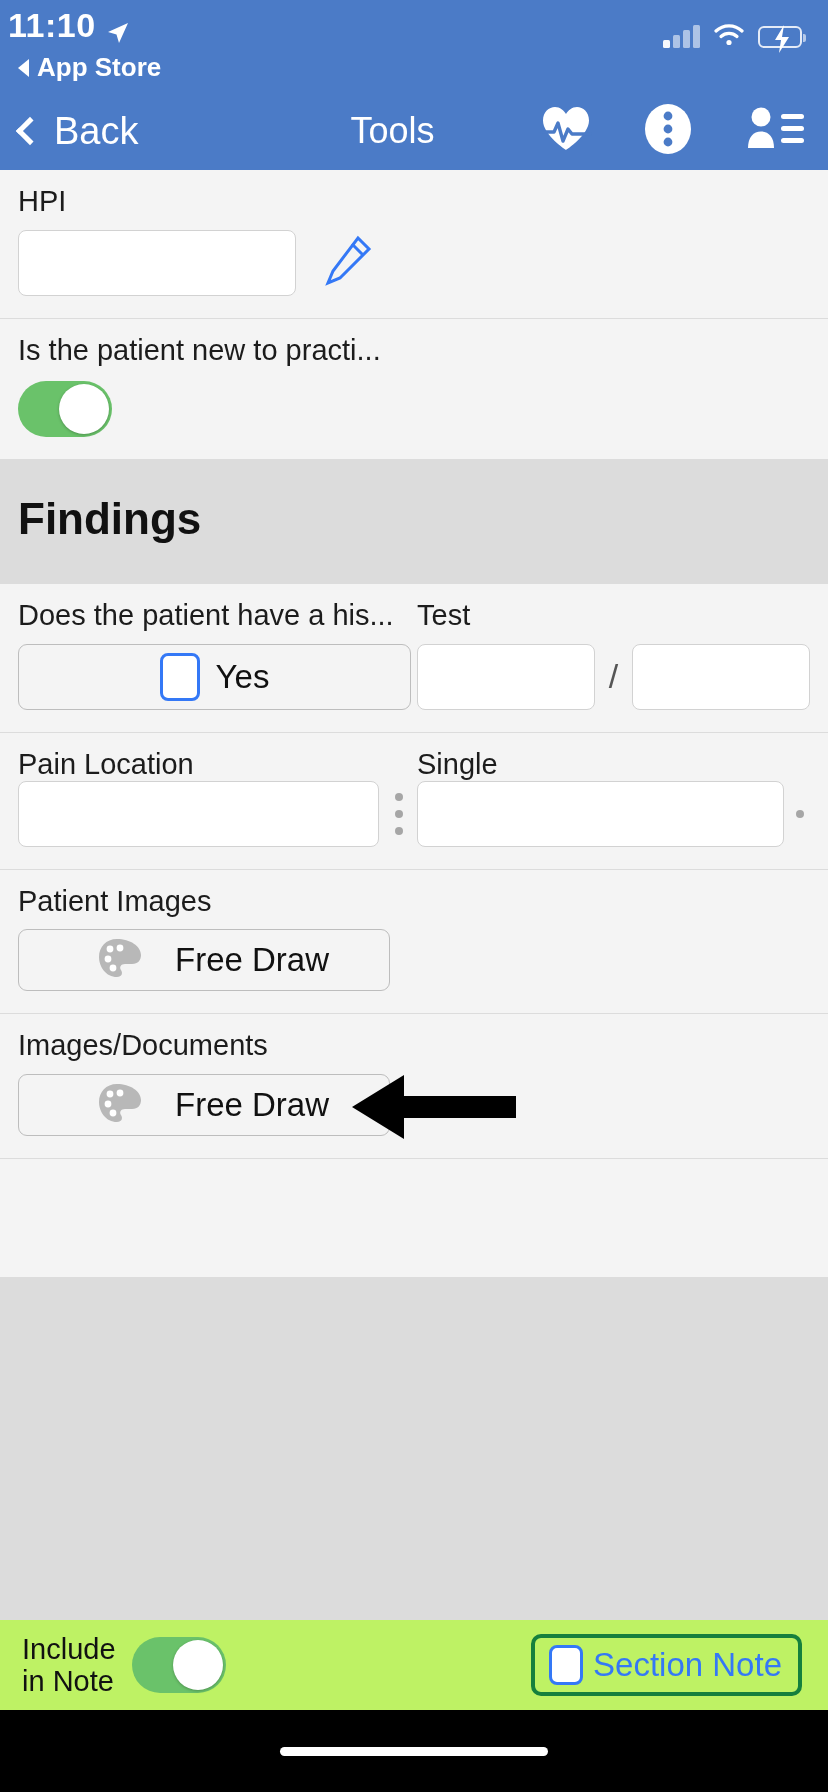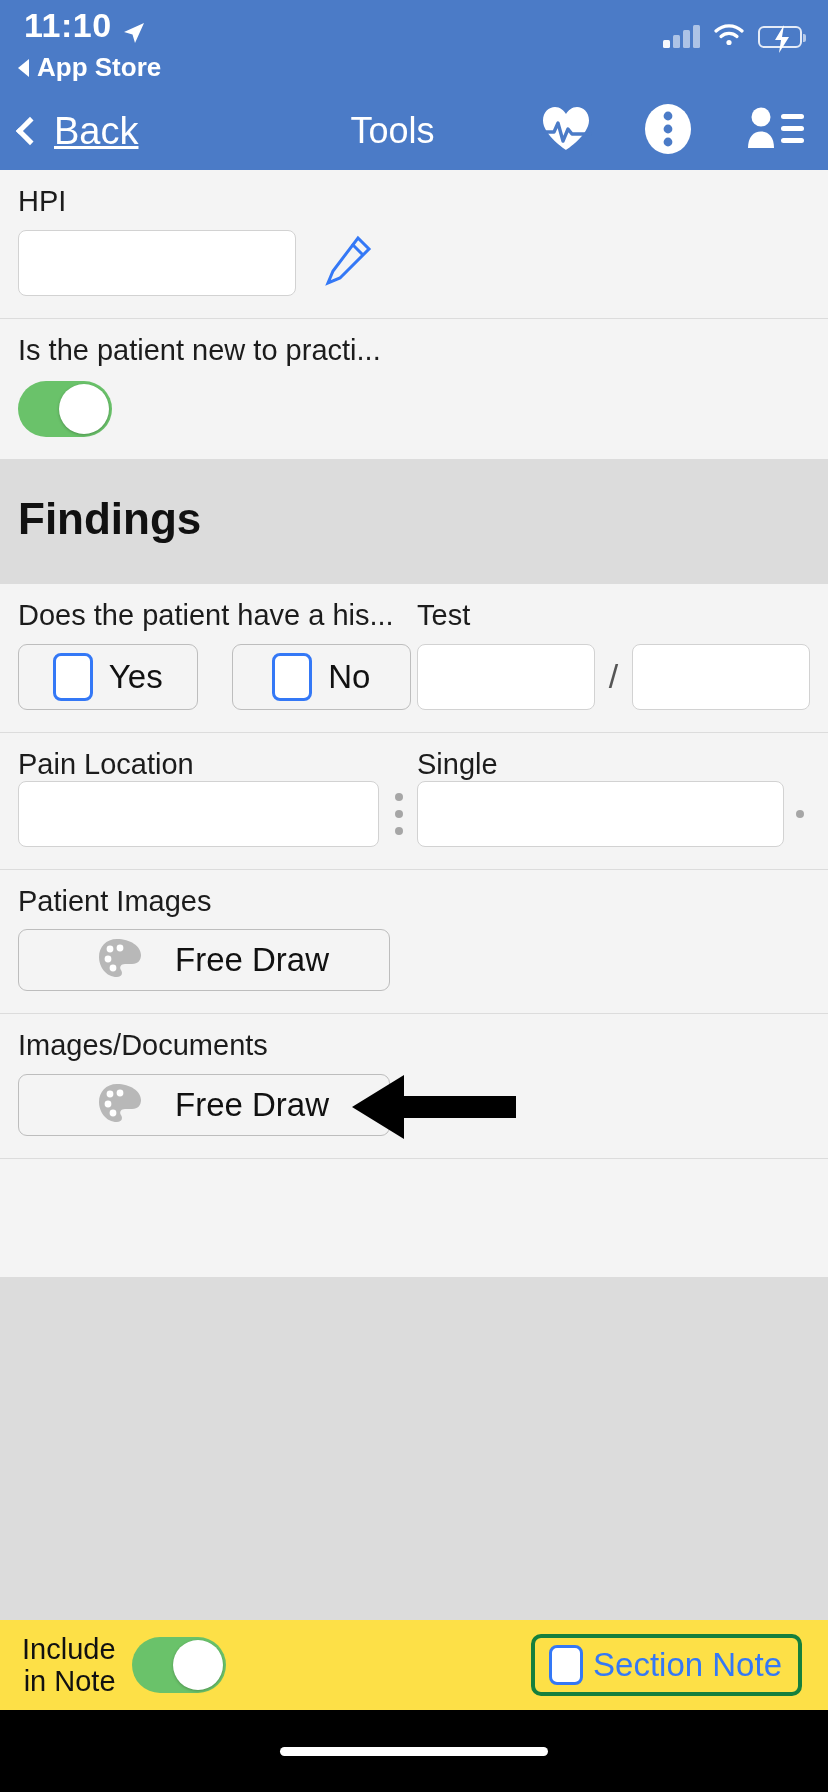--- a/index.html
+++ b/index.html
@@ -13,21 +13,21 @@
 
   
   .statusbar {
     background: #4b7bc7;
     height: 92px;
     position: relative;
     flex: 0 0 auto;
     color: #fff;
   }
   .sb-time {
-    position: absolute; left: 24px; top: 6px;
+    position: absolute; left: 8px; top: 6px;
     font-size: 34px; font-weight: 700; letter-spacing: 0.5px;
     display: flex; align-items: center; gap: 10px;
   }
   .sb-loc { display:inline-block; width: 24px; height: 24px; }
   .sb-back {
     position: absolute; left: 18px; top: 52px;
     font-size: 26px; font-weight: 600;
     display: flex; align-items: center; gap: 8px;
   }
   .sb-tri {
@@ -62,21 +62,21 @@
   .navbar {
     background: #4b7bc7;
     height: 78px;
     flex: 0 0 auto;
     display: flex; align-items: center;
     color: #fff;
     position: relative;
   }
   .nav-back {
     display: flex; align-items: center; gap: 12px;
-    margin-left: 20px; font-size: 38px; font-weight: 400; text-decoration: underline;
+    margin-left: 20px; font-size: 38px; font-weight: 400;
   }
   .chev {
     width: 20px; height: 20px;
     border-left: 5px solid #fff; border-bottom: 5px solid #fff;
     transform: rotate(45deg); margin-right: 2px;
   }
   .nav-tools { font-size: 36px; margin-left: 212px; }
   .nav-icons { position: absolute; right: 22px; display: flex; align-items: center; gap: 52px; }
 
   
@@ -141,24 +141,23 @@
     background: #f4f4f4; display: flex; align-items: center; gap: 32px;
     padding-left: 78px; margin-top: 12px;
   }
   .drawbtn span.lbl { font-size: 33px; color: #111; }
 
   .filler { background: #f4f4f4; height: 118px; }
   .grayfill { background: #dcdcdc; flex: 1 1 auto; }
 
   
   .bottombar {
-    background: #fde047; height: 90px; flex: 0 0 auto;
+    background: #bef264; height: 90px; flex: 0 0 auto;
     display: flex; align-items: center; justify-content: space-between;
     padding: 0 26px 0 22px;
-    text-align: right;
   }
   .include { display: flex; align-items: center; gap: 16px; }
   .include .txt { font-size: 29px; line-height: 1.12; color: #111; }
   .include .toggle { margin-top: 0; }
   .secnote {
     border: 4px solid #15803d; border-radius: 10px; height: 62px;
     display: flex; align-items: center; gap: 10px; padding: 0 16px 0 14px;
   }
   .secnote .cbox { width: 34px; height: 40px; border-width: 3px; }
   .secnote .lbl { font-size: 33px; color: #3478f6; }
@@ -271,24 +270,20 @@
     </div>
 
     <div class="card row">
       <div class="cols">
         <div class="col col-left">
           <div class="fld-label">Does the patient have a his...</div>
           <div class="checkrow">
             <div class="checkbtn">
               <span class="cbox"></span>
               <span class="cbl">Yes</span>
-            </div>
-            <div class="checkbtn">
-              <span class="cbox"></span>
-              <span class="cbl">No</span>
             </div>
           </div>
         </div>
         <div class="col">
           <div class="fld-label">Test</div>
           <div class="slashrow">
             <div class="textbox"></div>
             <span class="slash">/</span>
             <div class="textbox"></div>
           </div>

